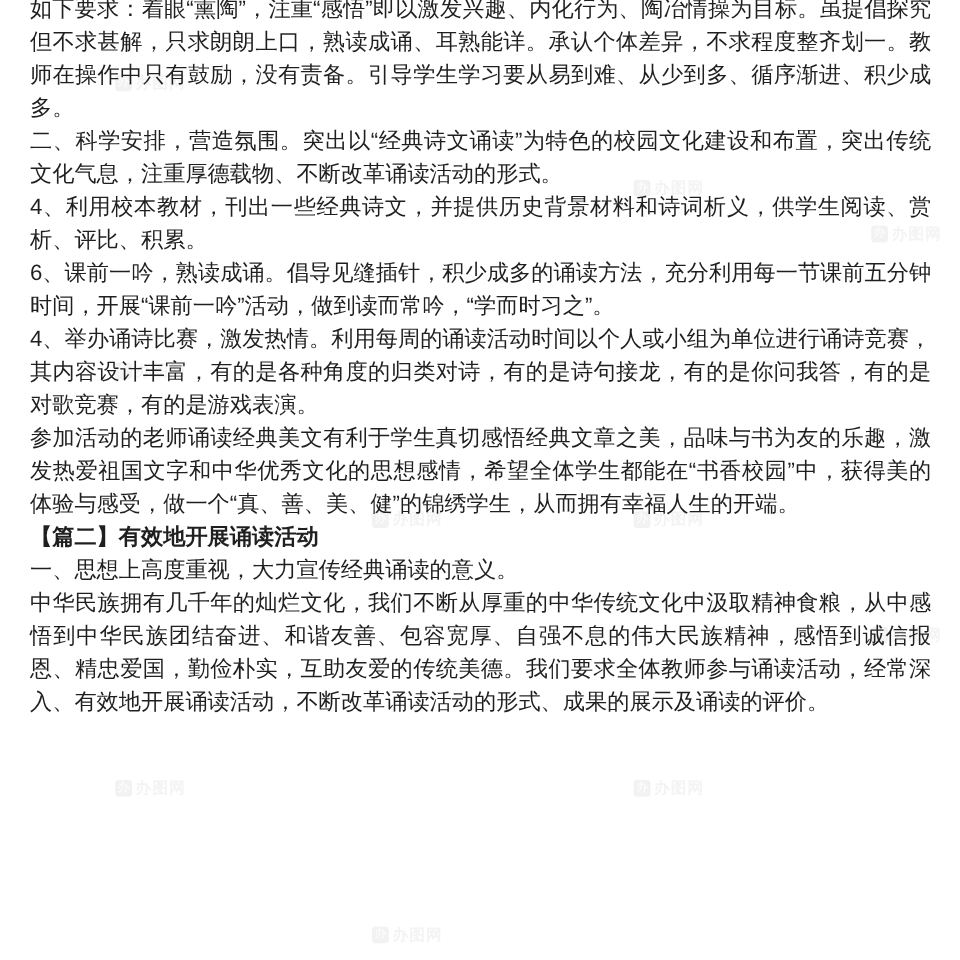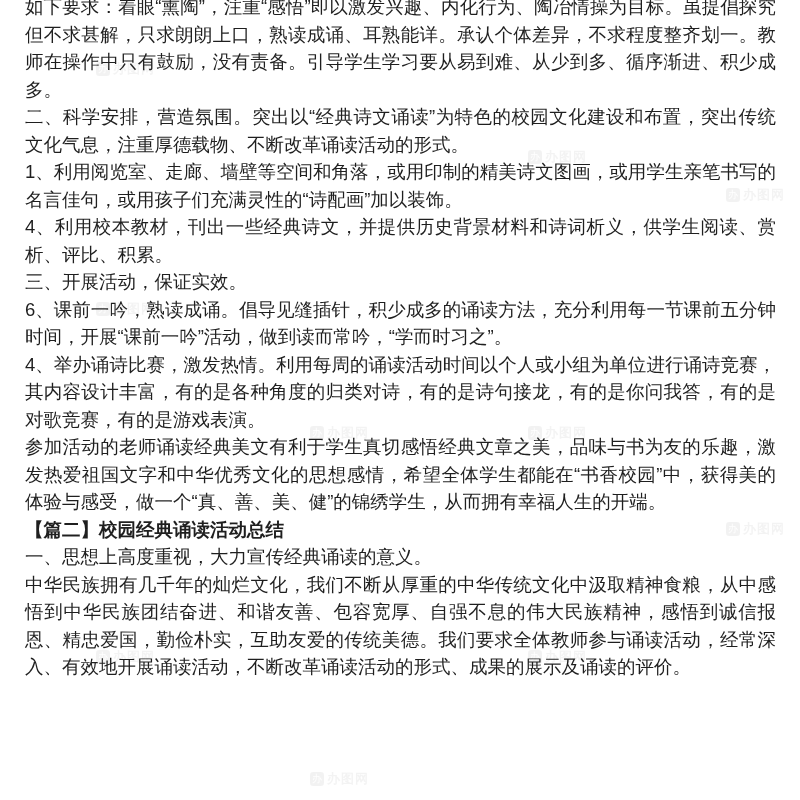--- a/index.html
+++ b/index.html
@@ -110,24 +110,22 @@
       </span>
       <span class="wm" style="left: 310px; top: 770px; color: rgb(184, 184, 184);">
         <i class="wm-logo">办</i>
         <b>办图网</b>
       </span>
     </div>
 
   <div class="content">
     <p>如下要求：着眼“熏陶”，注重“感悟”即以激发兴趣、内化行为、陶冶情操为目标。虽提倡探究但不求甚解，只求朗朗上口，熟读成诵、耳熟能详。承认个体差异，不求程度整齐划一。教师在操作中只有鼓励，没有责备。引导学生学习要从易到难、从少到多、循序渐进、积少成多。</p>
     <p>二、科学安排，营造氛围。突出以“经典诗文诵读”为特色的校园文化建设和布置，突出传统文化气息，注重厚德载物、不断改革诵读活动的形式。</p>
-    <p>1、利用阅览室、走廊、墙壁等空间和角落，或用印制的精美诗文图画，或用学生亲笔书写的名言佳句，或用孩子们充满灵性的“诗配画”加以装饰。</p>
     <p>4、利用校本教材，刊出一些经典诗文，并提供历史背景材料和诗词析义，供学生阅读、赏析、评比、积累。</p>
-    <p>三、开展活动，保证实效。</p>
     <p>6、课前一吟，熟读成诵。倡导见缝插针，积少成多的诵读方法，充分利用每一节课前五分钟时间，开展“课前一吟”活动，做到读而常吟，“学而时习之”。</p>
     <p>4、举办诵诗比赛，激发热情。利用每周的诵读活动时间以个人或小组为单位进行诵诗竞赛，其内容设计丰富，有的是各种角度的归类对诗，有的是诗句接龙，有的是你问我答，有的是对歌竞赛，有的是游戏表演。</p>
     <p>参加活动的老师诵读经典美文有利于学生真切感悟经典文章之美，品味与书为友的乐趣，激发热爱祖国文字和中华优秀文化的思想感情，希望全体学生都能在“书香校园”中，获得美的体验与感受，做一个“真、善、美、健”的锦绣学生，从而拥有幸福人生的开端。</p>
-    <p class="heading">【篇二】校园经典诵读活动总结</p>
+    <p class="heading">【篇二】有效地开展诵读活动</p>
     <p>一、思想上高度重视，大力宣传经典诵读的意义。</p>
     <p>中华民族拥有几千年的灿烂文化，我们不断从厚重的中华传统文化中汲取精神食粮，从中感悟到中华民族团结奋进、和谐友善、包容宽厚、自强不息的伟大民族精神，感悟到诚信报恩、精忠爱国，勤俭朴实，互助友爱的传统美德。我们要求全体教师参与诵读活动，经常深入、有效地开展诵读活动，不断改革诵读活动的形式、成果的展示及诵读的评价。</p>
   </div>
 
 </div>
 
 </body></html>

